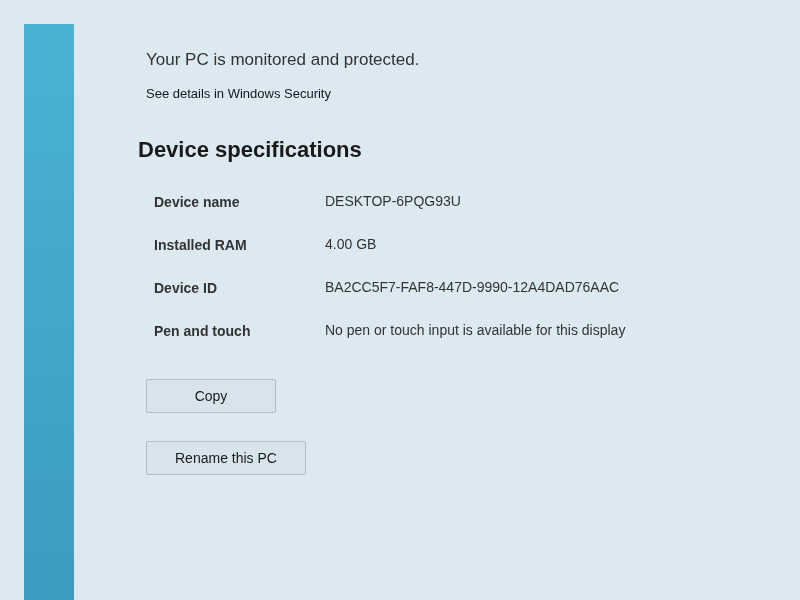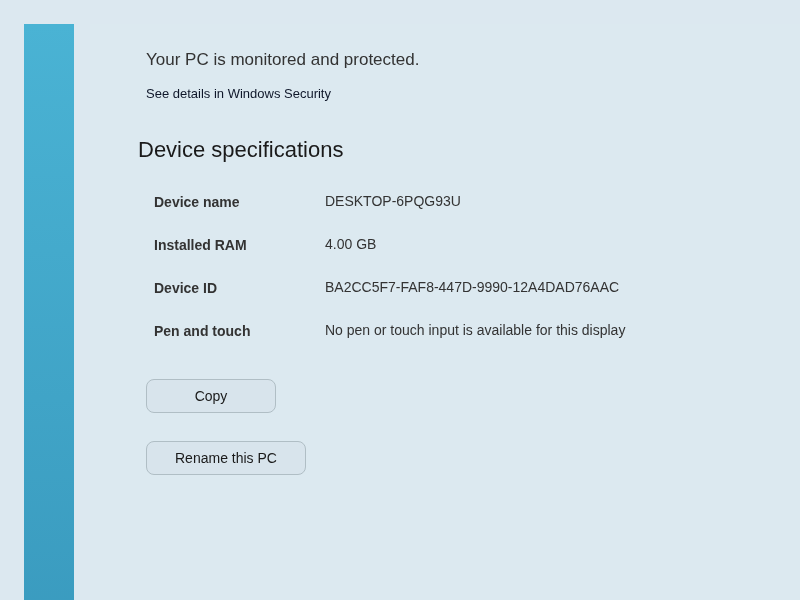--- a/index.html
+++ b/index.html
@@ -43,21 +43,21 @@
       color: #0f172a;
       font-size: 13px;
       text-decoration: none;
       cursor: pointer;
       display: inline-block;
       margin-bottom: 28px;
     }
 
     .section-title {
       font-size: 22px;
-      font-weight: 400;
+      font-weight: 700;
       color: #1a1a1a;
       margin-bottom: 22px;
     }
 
     .spec-row {
       display: flex;
       margin-bottom: 10px;
       align-items: flex-start;
     }
 
@@ -85,21 +85,21 @@
     }
 
     .btn {
       background-color: #d8e4ec;
       border: 1px solid #b0bec5;
       color: #1a1a1a;
       font-size: 14px;
       padding: 8px 28px;
       cursor: pointer;
       font-family: 'Segoe UI', Arial, sans-serif;
-      border-radius: 8px;
+      border-radius: 2px;
       min-width: 130px;
     }
   </style>
 </head>
 <body>
 
 <div class="left-sidebar"></div>
 
 <div class="main-content">
 

